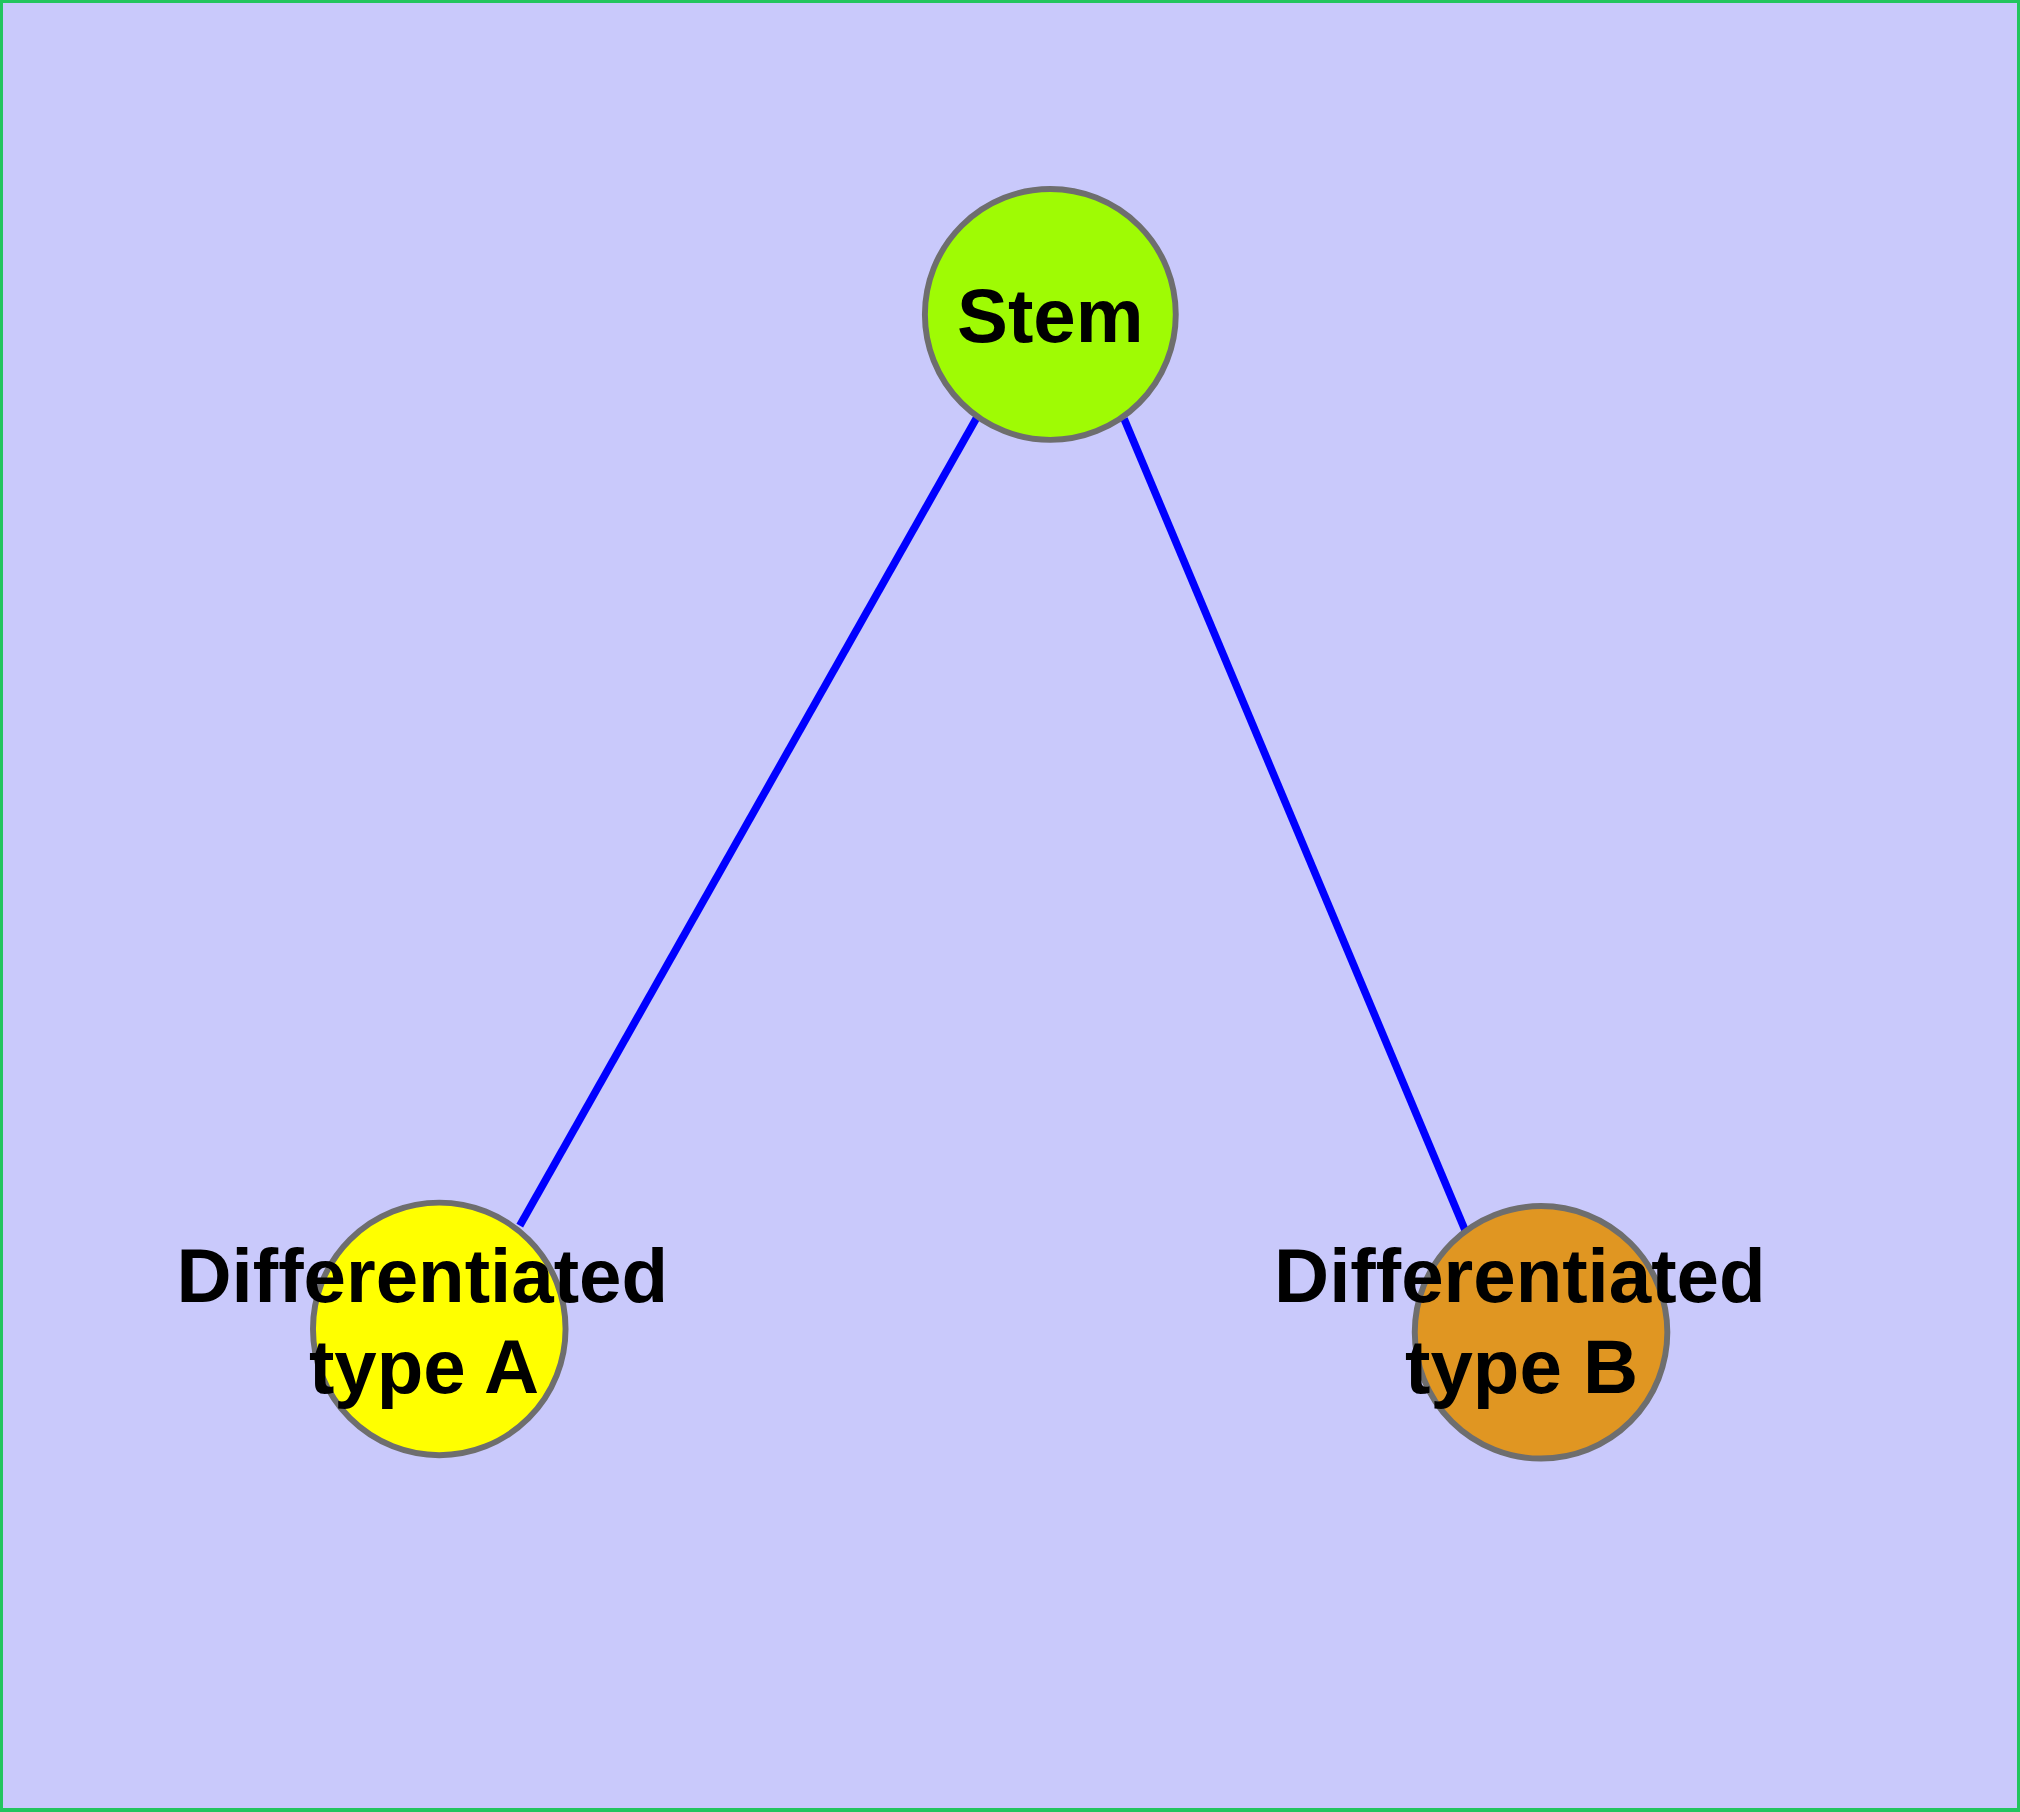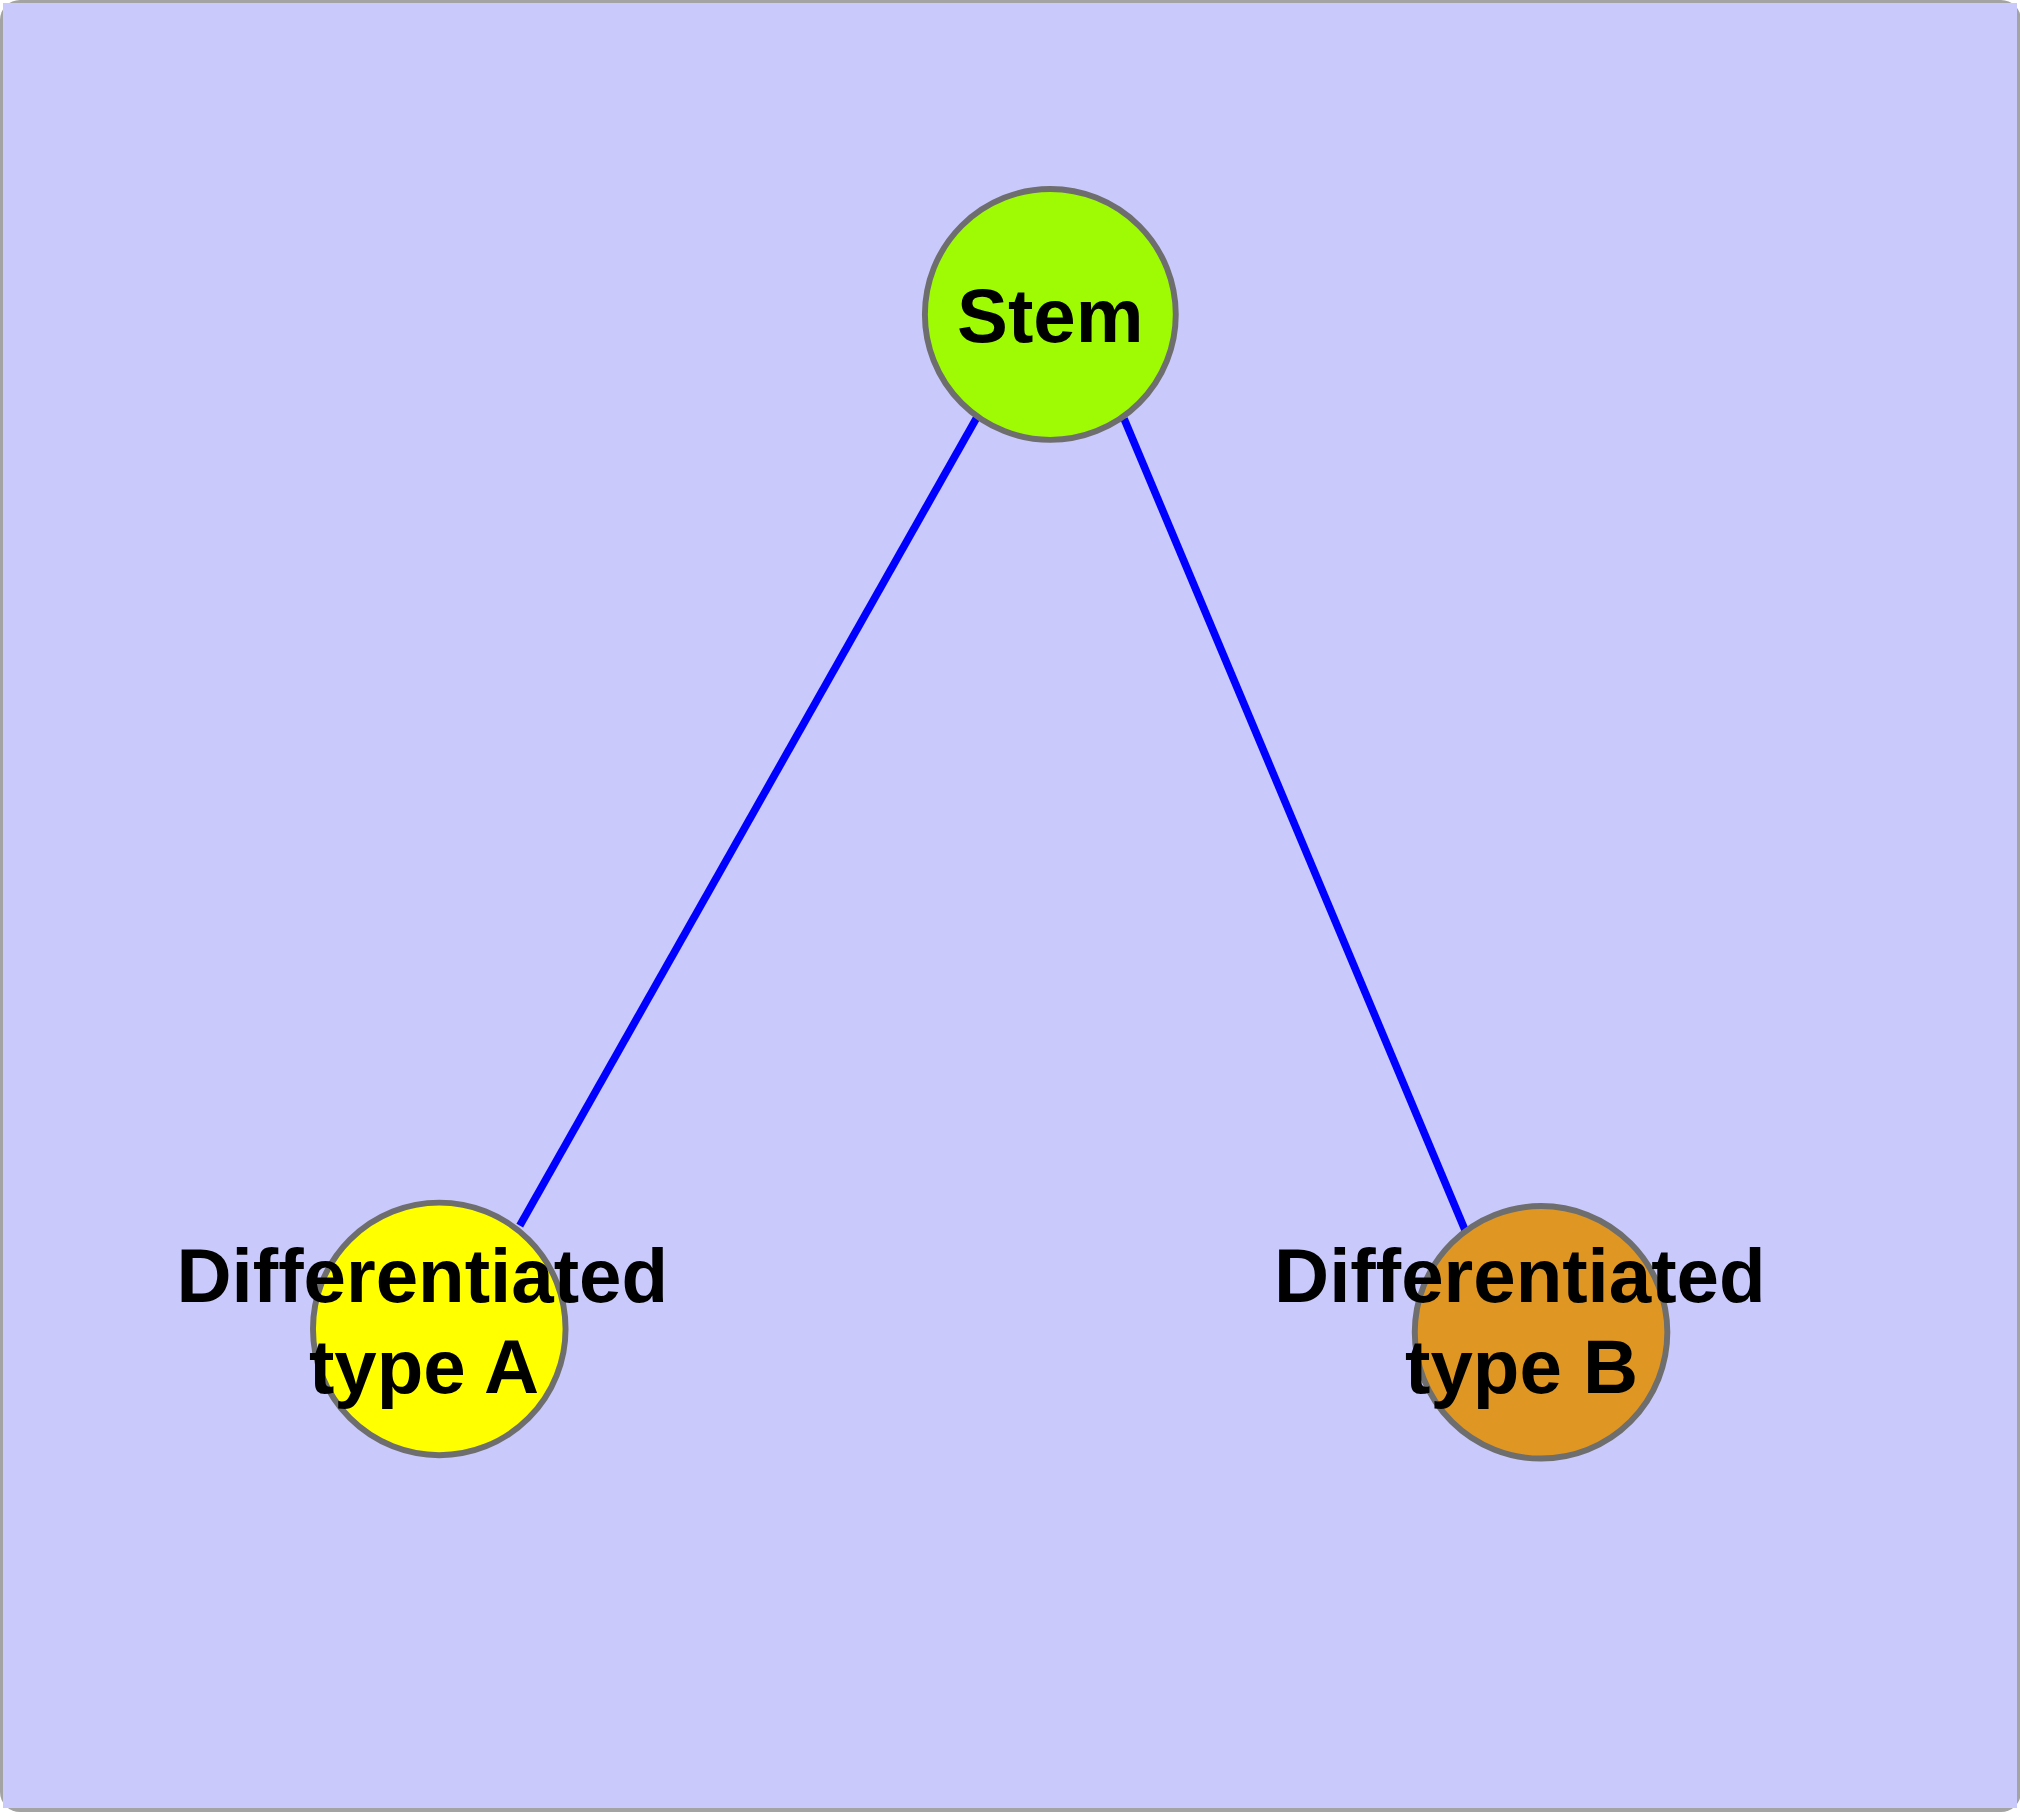--- a/index.html
+++ b/index.html
@@ -11,22 +11,21 @@
   body {
     width: 2021px;
     height: 1812px;
     overflow: hidden;
     font-family: "Liberation Sans", sans-serif;
   }
   #canvas {
     position: relative;
     width: 2021px;
     height: 1812px;
-    background: #a3a3a3;
-    border-radius: 20px;
+    background: #22c55e;
   }
   #plot-bg {
     position: absolute;
     left: 3.4px;
     top: 3.4px;
     width: 2014px;
     height: 1805px;
     background: #c9c9fb;
   }
   #graph-svg {

